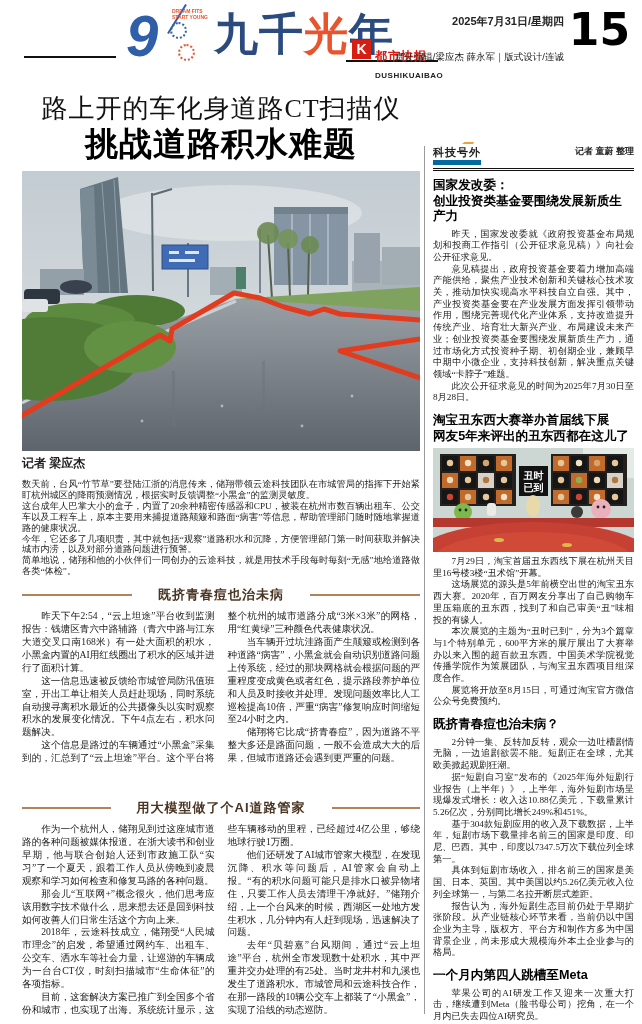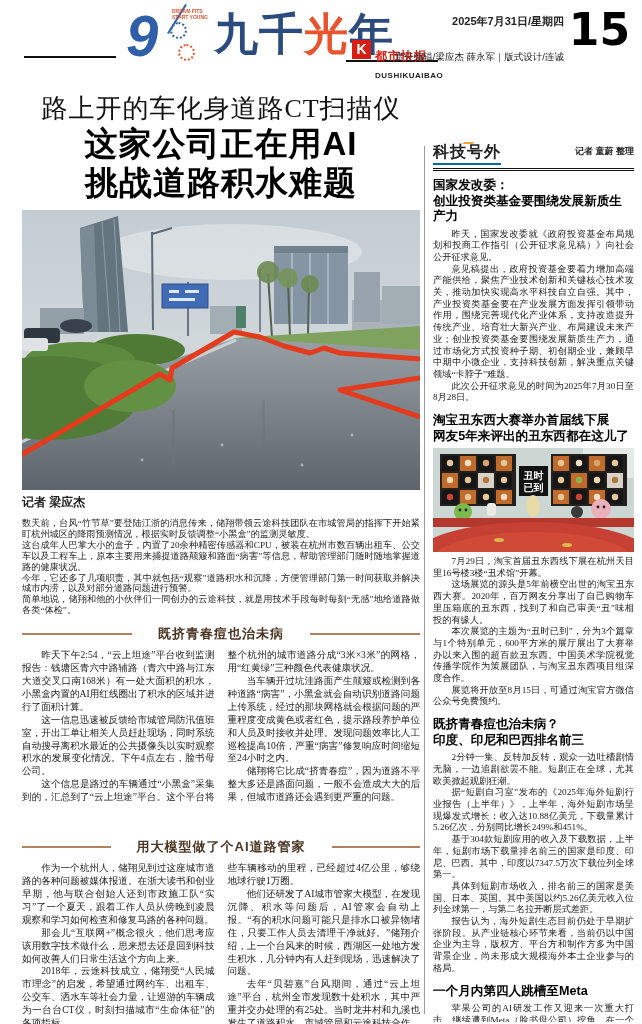--- a/index.html
+++ b/index.html
@@ -46,21 +46,21 @@
   .cols1{height:180px;}
   .cols2{height:200px;}
 
   
   .vdiv{position:absolute;left:424px;top:146px;width:1px;height:868px;background:#9a9a9a;}
 
   
   .sb{position:absolute;left:433px;top:142px;width:201px;height:880px;overflow:hidden;}
   .sb-head{position:relative;padding-bottom:3px;border-bottom:1px solid #111;}
   .sb-head .dbl{position:absolute;left:0;right:0;bottom:-3px;height:1px;background:#111;}
-  .sb-label{font-size:16px;font-weight:bold;color:#222;border-bottom:2px solid #0369a1;display:inline-block;letter-spacing:1px;}
+  .sb-label{font-size:11px;font-weight:bold;color:#222;border-bottom:5px solid #0369a1;display:inline-block;letter-spacing:1px;}
   .sb-byline{float:right;font-size:9px;font-weight:bold;color:#222;margin-top:3px;}
   .sb-arrow{position:absolute;left:28px;top:-17px;}
   .sb-art{margin-top:9px;}
   .sb-title{font-size:12.6px;font-weight:900;line-height:15.5px;color:#000;}
   .sb-body{margin-top:4px;font-size:9.2px;line-height:11.7px;text-align:justify;color:#1a1a1a;
            font-family:"Liberation Serif","DejaVu Serif",serif;}
   .sb-body p{margin:0;text-indent:2em;}
   .sb-photo{display:block;width:201px;height:104px;margin:4px 0 4px 0;}
 </style>
 </head>
@@ -91,21 +91,20 @@
       <div class="bname">都市快报</div>
     </div>
 
     <div class="hdr-date">2025年7月31日/星期四</div>
     <div class="hdr-editors">责任编辑/梁应杰 薛永军｜版式设计/连诚</div>
     <div class="pageno">15</div>
   </div>
 
   <div class="main">
     <div class="kicker">路上开的车化身道路CT扫描仪</div>
-    <div class="bigtitle">这家公司正在用AI</div>
     <div class="bigtitle">挑战道路积水难题</div>
 
     <svg class="photo" viewBox="0 0 398 280" preserveAspectRatio="none">
       <defs>
         <linearGradient id="sky" x1="0" y1="0" x2="0" y2="1">
           <stop offset="0" stop-color="#c3ccd2"></stop>
             <stop offset="1" stop-color="#dfe3e5"></stop>
         </linearGradient>
         <linearGradient id="road" x1="0" y1="0" x2="0" y2="1">
           <stop offset="0" stop-color="#98a0a6"></stop>
@@ -185,21 +184,21 @@
         <p>简单地说，储翔和他的小伙伴们一同创办的云途科技，就是用技术手段每时每刻“无感”地给道路做各类“体检”。</p>
       </div>
 
     <div class="sechead">
       <div class="ln"></div>
       <div class="tt">既挤青春痘也治未病</div>
       <div class="ln"></div>
     </div>
     <div class="cols cols1">
         <p>昨天下午2:54，“云上坦途”平台收到监测报告：钱塘区青六中路辅路（青六中路与江东大道交叉口南168米）有一处大面积的积水，小黑盒内置的AI用红线圈出了积水的区域并进行了面积计算。</p>
-        <p>这一信息迅速被反馈给市城管局防汛值班室，开出工单让相关人员赶赴现场，同时系统自动搜寻离积水最近的公共摄像头以实时观察积水的发展变化情况。下午4点左右，脸书母公司。</p>
+        <p>这一信息迅速被反馈给市城管局防汛值班室，开出工单让相关人员赶赴现场，同时系统自动搜寻离积水最近的公共摄像头以实时观察积水的发展变化情况。下午4点左右，积水问题解决。</p>
         <p>这个信息是路过的车辆通过“小黑盒”采集到的，汇总到了“云上坦途”平台。这个平台将整个杭州的城市道路分成“3米×3米”的网格，用“红黄绿”三种颜色代表健康状况。</p>
         <p>当车辆开过坑洼路面产生颠簸或检测到各种道路“病害”，小黑盒就会自动识别道路问题上传系统，经过的那块网格就会根据问题的严重程度变成黄色或者红色，提示路段养护单位和人员及时接收并处理。发现问题效率比人工巡检提高10倍，严重“病害”修复响应时间缩短至24小时之内。</p>
         <p>储翔将它比成“挤青春痘”，因为道路不平整大多还是路面问题，一般不会造成大大的后果，但城市道路还会遇到更严重的问题。</p>
       </div>
 
     <div class="sechead">
       <div class="ln"></div>
       <div class="tt">用大模型做了个AI道路管家</div>
       <div class="ln"></div>
     </div>
@@ -326,21 +325,20 @@
       <div class="sb-body">
           <p>7月29日，淘宝首届丑东西线下展在杭州天目里16号楼3楼“丑术馆”开幕。</p>
           <p>这场展览的源头是5年前横空出世的淘宝丑东西大赛。2020年，百万网友分享出了自己购物车里压箱底的丑东西，找到了和自己审美“丑”味相投的有缘人。</p>
           <p>本次展览的主题为“丑时已到”，分为3个篇章与1个特别单元，600平方米的展厅展出了大赛举办以来入围的超百款丑东西。中国美术学院视觉传播学院作为策展团队，与淘宝丑东西项目组深度合作。</p>
           <p>展览将开放至8月15日，可通过淘宝官方微信公众号免费预约。</p>
         </div>
     </div>
 
     <div class="sb-art">
       <div class="sb-title">既挤青春痘也治未病？</div>
-      <div class="sb-title">印度、印尼和巴西排名前三</div>
       <div class="sb-body">
           <p>2分钟一集、反转加反转，观众一边吐槽剧情无脑，一边追剧欲罢不能。短剧正在全球，尤其欧美掀起观剧狂潮。</p>
           <p>据“短剧自习室”发布的《2025年海外短剧行业报告（上半年）》，上半年，海外短剧市场呈现爆发式增长：收入达10.88亿美元，下载量累计5.26亿次，分别同比增长249%和451%。</p>
           <p>基于304款短剧应用的收入及下载数据，上半年，短剧市场下载量排名前三的国家是印度、印尼、巴西。其中，印度以7347.5万次下载位列全球第一。</p>
           <p>具体到短剧市场收入，排名前三的国家是美国、日本、英国。其中美国以约5.26亿美元收入位列全球第一，与第二名拉开断层式差距。</p>
           <p>报告认为，海外短剧生态目前仍处于早期扩张阶段。从产业链核心环节来看，当前仍以中国企业为主导，版权方、平台方和制作方多为中国背景企业，尚未形成大规模海外本土企业参与的格局。</p>
         </div>
     </div>
 
     <div class="sb-art">

